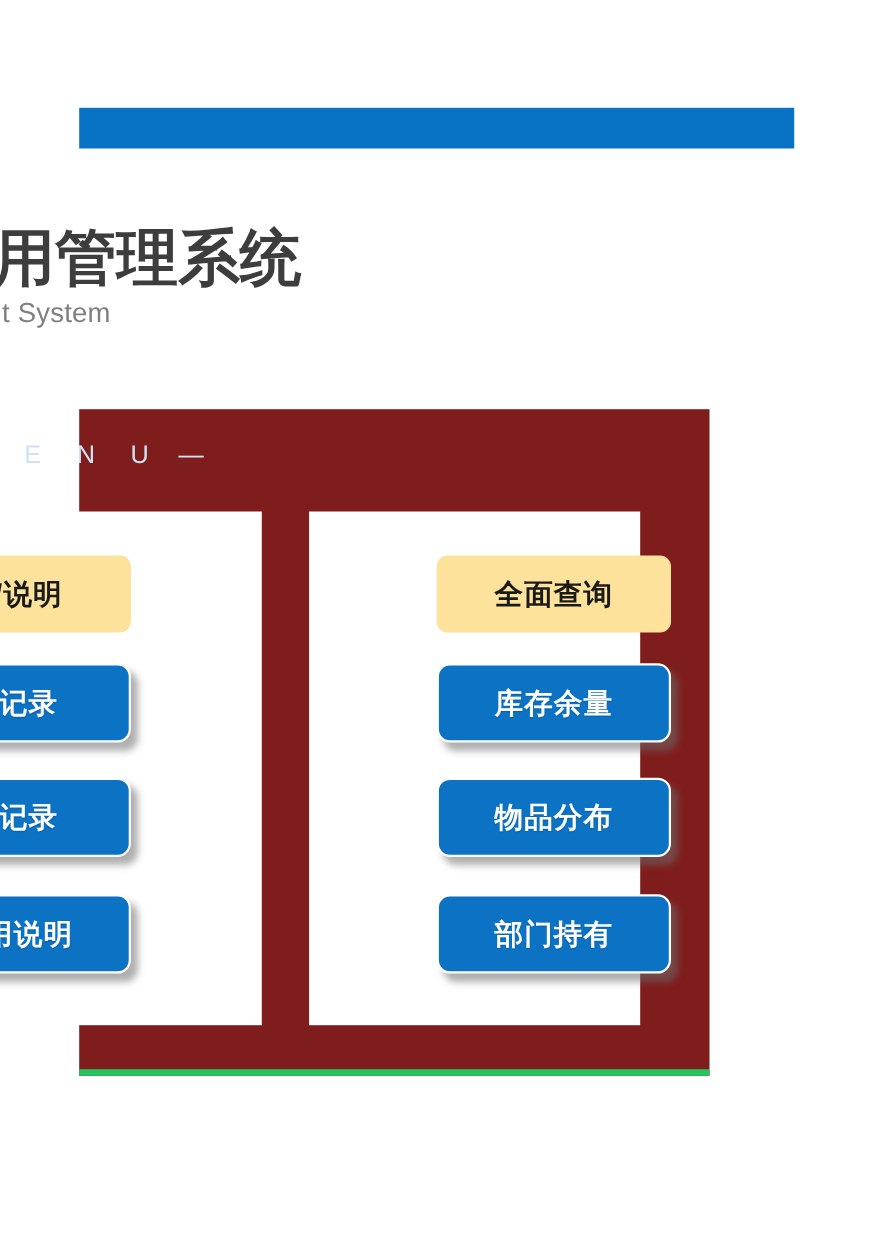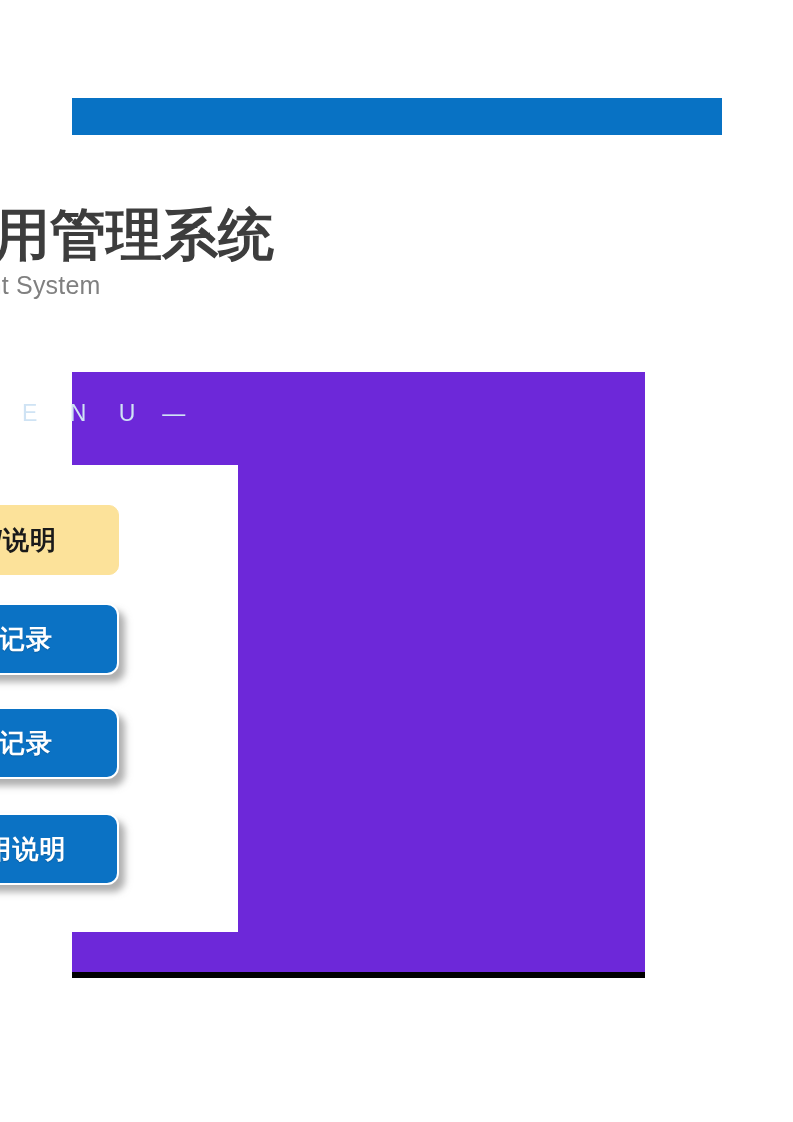--- a/index.html
+++ b/index.html
@@ -50,22 +50,22 @@
     letter-spacing: 0.2px;
   }
 
   
   .menu-panel {
     position: absolute;
     left: 72px;
     top: 372px;
     width: 573px;
     height: 606px;
-    background: #6d28d9;
-    border-bottom: 6px solid #000000;
+    background: #7f1d1d;
+    border-bottom: 6px solid #22c55e;
     box-sizing: border-box;
   }
   .menu-panel-shadow {
     position: absolute;
     left: 76px;
     top: 378px;
     width: 573px;
     height: 606px;
     background: rgba(120,120,120,0.35);
     filter: blur(3px);
@@ -164,15 +164,24 @@
     <div class="card card-left">
       <div class="btn btn-head btn-blue-card-left slot-0">录/说明</div>
 
       <div class="btn btn-blue btn-blue-card-left slot-1">出记录</div>
 
       <div class="btn btn-blue btn-blue-card-left slot-2">还记录</div>
 
       <div class="btn btn-blue btn-blue-card-left slot-3">使用说明</div>
     </div>
 
+    <div class="card card-right">
+      <div class="btn btn-head btn-blue-card-right slot-0">全面查询</div>
+
+      <div class="btn btn-blue btn-blue-card-right slot-1">库存余量</div>
+
+      <div class="btn btn-blue btn-blue-card-right slot-2">物品分布</div>
+
+      <div class="btn btn-blue btn-blue-card-right slot-3">部门持有</div>
+    </div>
 
   </div>
 </div>
 
 </body></html>

